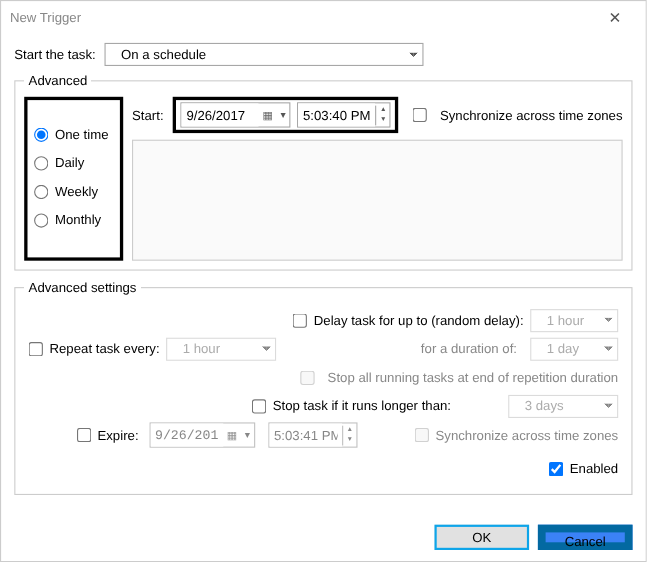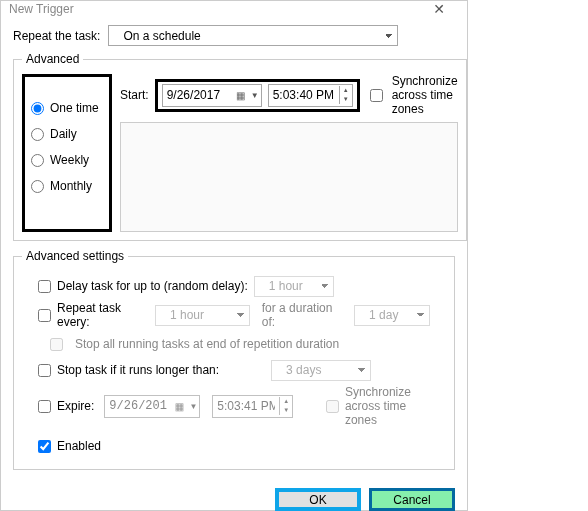--- a/index.html
+++ b/index.html
@@ -1,17 +1,17 @@
 <!DOCTYPE html>
 <html><head>
 <meta charset="utf-8">
 <style>
   * { box-sizing: border-box; font-family: "Segoe UI", Tahoma, sans-serif; font-size: 12px; }
   body { margin: 0; background: #fff; color: #000; }
-  .window { width: 468px; height: 511px; border: 1px solid #ccc; display: flex; flex-direction: column; }
+  .window { width: 588px; height: 511px; border: 1px solid #ccc; display: flex; flex-direction: column; }
   .titlebar { height: 30px; display: flex; align-items: center; padding: 0 8px; color: #888; }
   .titlebar .title { flex: 1; font-size: 12px; }
   .titlebar .close { width: 40px; text-align: center; font-size: 14px; color: #555; cursor: pointer; }
   .content { flex: 1; padding: 8px 12px 0 12px; display: flex; flex-direction: column; }
   .row { display: flex; align-items: center; margin-bottom: 6px; }
   .row label.lbl { margin-right: 8px; }
   select, input[type=text] { height: 21px; border: 1px solid #a7a7a7; background: #fff; padding: 0 14px; }
   select { appearance: none; -webkit-appearance: none; padding-right: 18px; background-image: linear-gradient(45deg, transparent 50%, #555 50%), linear-gradient(135deg, #555 50%, transparent 50%); background-position: right 8px center, right 4px center; background-size: 4px 4px, 4px 4px; background-repeat: no-repeat; }
   fieldset { border: 1px solid #ccc; margin: 0 0 8px 0; padding: 8px 8px 8px 8px; }
   fieldset legend { padding: 0 4px; color: #000; }
@@ -22,44 +22,44 @@
   .start-row { display: flex; align-items: center; gap: 6px; margin-bottom: 6px; justify-content: space-between; }
   .dtbox { border: 3px solid #000; padding: 2px 4px; display: flex; gap: 6px; }
   .datepick, .timepick { display: flex; align-items: center; border: 1px solid #a7a7a7; height: 23px; background: #fff; }
   .datepick input, .timepick input { border: none; height: 100%; padding: 0 4px; width: 70px; }
   .datepick .cal { width: 16px; text-align: center; color: #666; font-size: 10px; }
   .datepick .drop { width: 12px; text-align: center; color: #555; font-size: 8px; }
   .timepick input { width: 70px; }
   .spinner { display: flex; flex-direction: column; border-left: 1px solid #a7a7a7; }
   .spinner span { font-size: 6px; line-height: 9px; padding: 0 3px; color: #555; cursor: pointer; }
   .placeholder-panel { flex: 1; border: 1px solid #ccc; background: #fafafa; min-height: 110px; }
-  .chk-row { display: flex; align-items: center; gap: 6px; margin: 4px 16px; min-height: 22px; }
+  .chk-row { display: flex; align-items: center; gap: 6px; margin: 4px 4px; min-height: 22px; justify-content: flex-end; }
   .chk-row input[type=checkbox] { width: 13px; height: 13px; margin: 0; }
   .disabled { color: #888; }
   .adv select { color: #888; border-color: #ccc; }
   .adv .sub { margin-left: 28px; gap: 12px; }
   .footer { display: flex; justify-content: flex-end; gap: 8px; padding: 10px 12px; }
-  .btn { min-width: 86px; height: 23px; border: 3px solid #0369a1; background: #86efac; cursor: pointer; }
-  .btn.primary { border: 4px solid #0ea5e9; background: #e1e1e1; }
+  .btn { min-width: 86px; height: 23px; border: 7px solid #0369a1; background: #3b82f6; cursor: pointer; }
+  .btn.primary { border: 2px solid #0ea5e9; background: #e1e1e1; }
   input[type=radio] { margin: 0; width: 13px; height: 13px; }
   .timepick.small input { width: 66px; }
   .datepick.small input { width: 66px; font-family: Liberation Mono, monospace; }
 </style>
 </head>
 <body>
 
 <div class="window">
   <div class="titlebar">
     <span class="title">New Trigger</span>
     <span class="close">✕</span>
   </div>
 
   <div class="content">
     <div class="row">
-      <label class="lbl">Repeat the task:</label>
+      <label class="lbl">Start the task:</label>
       <select style="width:290px">
         <option>On a schedule</option>
       </select>
     </div>
 
     <fieldset>
       <legend>Advanced</legend>
       <div class="settings-body">
         <div class="schedule-col">
           <label>

